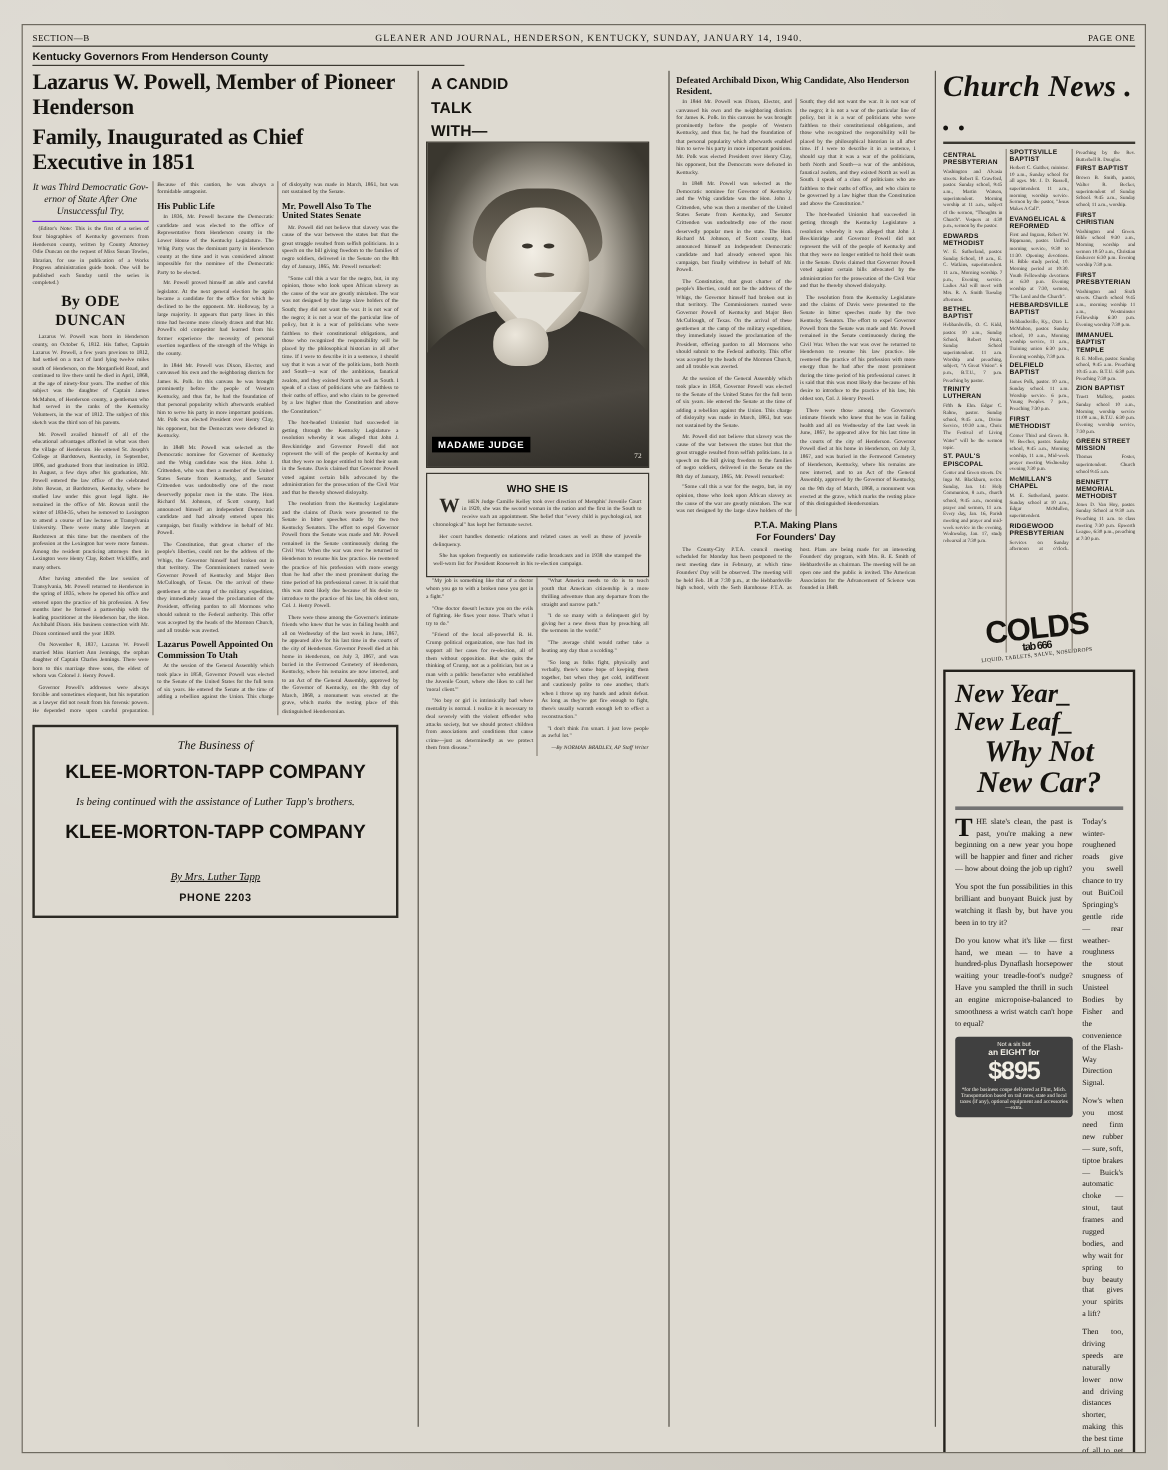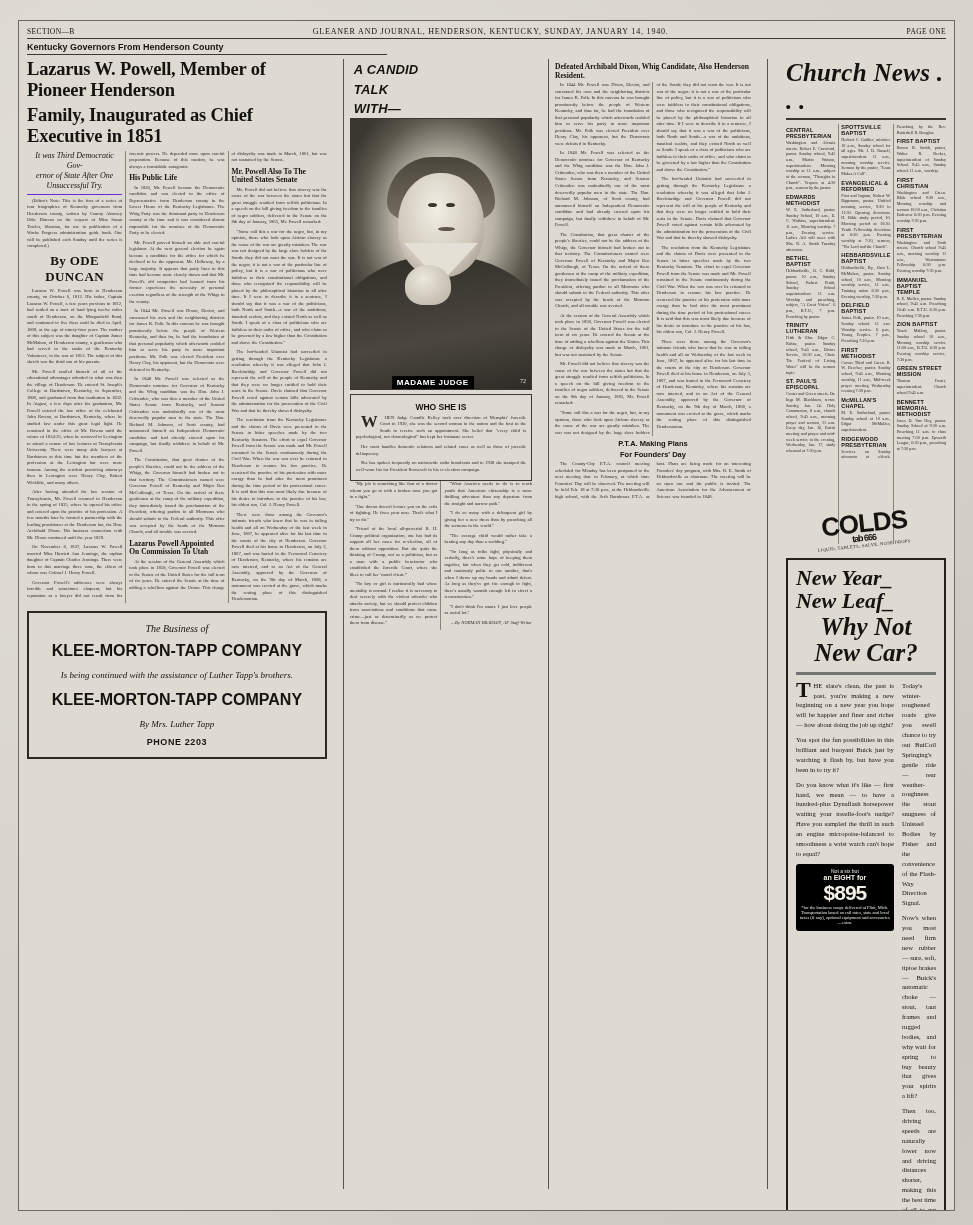--- a/index.html
+++ b/index.html
@@ -114,26 +114,25 @@
   .photo .hand{
     position:absolute;left:30%;top:54%;width:46px;height:40px;border-radius:50% 50% 40% 40%;
     background:radial-gradient(ellipse at 40% 35%,#ece7dc,#b6afa1);
   }
   .cap-candid{
     font-family:"Liberation Sans", sans-serif;
     font-weight:bold;font-size:13px;line-height:1.05;letter-spacing:.2px;
     padding:4px 4px 2px 4px;
   }
   .photo-caption{
-    position:absolute;left:4px;bottom:0;
+    position:absolute;left:4px;bottom:12px;
     background:#000;color:#fff;
     font-family:"Liberation Sans", sans-serif;
     font-weight:bold;font-size:8px;letter-spacing:.5px;
     padding:2px 5px;
-    margin-left:37px;
   }
   .photo-credit{
     position:absolute;right:5px;bottom:5px;color:#e9e5db;font-size:6px;
   }
   
   .scriptbig{
     font-family:"Liberation Serif", serif;
     font-style:italic;font-weight:bold;
     font-size:25px;letter-spacing:.3px;
     border-bottom:2px solid #3b3831;
@@ -153,21 +152,21 @@
     float:left;font-size:17px;line-height:.85;font-weight:bold;padding-right:2px;
   }
   
   .klee{
     border:2px solid #2c2a24;padding:10px 8px;text-align:center;margin-top:8px;
   }
   .klee .l1{font-style:italic;font-size:10px;margin-bottom:8px;}
   .klee .l2{font-family:"Liberation Sans",sans-serif;font-weight:bold;font-size:16px;line-height:1.12;}
   .klee .l3{font-style:italic;font-size:9px;margin:10px 0;line-height:1.3;}
   .klee .l4{font-family:"Liberation Sans",sans-serif;font-weight:bold;font-size:16px;line-height:1.12;margin-top:8px;}
-  .klee .l5{font-style:italic;font-size:9px;margin-top:10px;}
+  .klee .l5{font-style:italic;font-size:9px;margin-top:22px;text-decoration:underline;}
   .klee .l6{font-family:"Liberation Sans",sans-serif;font-weight:bold;font-size:9px;margin-top:8px;letter-spacing:.6px;}
   
   .colds{
     font-family:"Liberation Sans", sans-serif;
     font-weight:bold;font-size:26px;letter-spacing:-1px;
     transform:rotate(-6deg);
     text-align:center;margin:8px 0 0 0;
   }
   .coldsline{font-size:4.5px;text-align:center;letter-spacing:.3px;transform:rotate(-6deg);}
   
@@ -181,21 +180,21 @@
   }
   .buick-h2{
     font-family:"Liberation Serif", serif;font-style:italic;font-weight:bold;
     font-size:25px;line-height:1.05;text-align:center;margin-top:2px;
     border-bottom:3px solid #737373;padding-bottom:5px;
   }
   .buick-body{font-size:6.6px;line-height:1.5;text-align:justify;margin-top:6px;}
   .buick-body p{margin:0 0 5px 0;}
   .buick-body .dc::first-letter{float:left;font-size:22px;line-height:.8;font-weight:bold;padding-right:3px;}
   .pricebox{
-    width:92px;background:#000000;color:#f2efe6;border-radius:3px;
+    width:92px;background:#404040;color:#f2efe6;border-radius:3px;
     text-align:center;padding:4px 3px 6px;margin:0 auto 0;
   }
   .pricebox .t1{font-size:5px;font-family:"Liberation Sans",sans-serif;}
   .pricebox .t2{font-family:"Liberation Sans",sans-serif;font-weight:bold;font-size:7px;}
   .pricebox .t3{font-family:"Liberation Sans",sans-serif;font-weight:bold;font-size:21px;letter-spacing:-1px;}
   .pricebox .t4{font-size:4.5px;}
   .who-box{border:1px solid #3b3831;padding:4px 5px;margin-top:4px;}
   .rightcol-head{
     font-family:"Liberation Sans",sans-serif;font-weight:bold;font-size:5.5px;
     letter-spacing:.2px;margin:3px 0 1px;
@@ -267,21 +266,21 @@
         <div class="l2">KLEE-MORTON-TAPP COMPANY</div>
         <div class="l3">Is being continued with the assistance of Luther Tapp's brothers.</div>
         <div class="l4">KLEE-MORTON-TAPP COMPANY</div>
         <div class="l5">By Mrs. Luther Tapp</div>
         <div class="l6">PHONE 2203</div>
       </div>
     </div>
 
     <div class="colB rule" style="padding-left:6px;">
       <div style="display:flex;align-items:flex-start;">
-        <div style="width:78px;font-style:italic;">
+        <div style="width:78px;">
           <div class="cap-candid">A CANDID</div>
           <div class="cap-candid">TALK</div>
           <div class="cap-candid">WITH—</div>
         </div>
       </div>
 
       <div class="photobox">
         <div class="photo">
           <div class="body"></div>
           <div class="hair"></div>
@@ -336,21 +335,21 @@
           <p>There were those among the Governor's intimate friends who knew that he was in failing health and all on Wednesday of the last week in June, 1867, he appeared alive for his last time in the courts of the city of Henderson. Governor Powell died at his home in Henderson, on July 3, 1867, and was buried in the Fernwood Cemetery of Henderson, Kentucky, where his remains are now interred, and to an Act of the General Assembly, approved by the Governor of Kentucky, on the 9th day of March, 1868, a monument was erected at the grave, which marks the resting place of this distinguished Hendersonian.</p>
         </div>
       </div>
       <div class="smallhead">P.T.A. Making Plans</div>
       <div class="smallhead" style="margin-top:0;">For Founders' Day</div>
       <div class="txt" style="column-count:2;column-gap:7px;">
         <p>The County-City P.T.A. council meeting scheduled for Monday has been postponed to the next meeting date in February, at which time Founders' Day will be observed. The meeting will be held Feb. 18 at 7:30 p.m., at the Hebbardsville high school, with the Seth Barnhouse P.T.A. as host. Plans are being made for an interesting Founders' day program, with Mrs. R. E. Smith of Hebbardsville as chairman. The meeting will be an open one and the public is invited. The American Association for the Advancement of Science was founded in 1848.</p>
       </div>
     </div>
 
-    <div class="colD rule" style="padding-left:18px;width:auto;flex:1;">
+    <div class="colD rule" style="padding-left:6px;width:auto;flex:1;">
       <div class="scriptbig">Church News . . .</div>
 
       <div style="column-count:3;column-gap:6px;column-rule:1px solid #8a8378;height:420px;overflow:hidden;">
         <div>
           <div class="rightcol-head">CENTRAL PRESBYTERIAN</div>
           <div class="xs">
                 <p>Washington and Alvasia streets. Robert E. Crawford, pastor. Sunday school, 9:45 a.m., Martin Watson, superintendent. Morning worship at 11 a.m., subject of the sermon, "Thoughts in Church". Vespers at 4:30 p.m., sermon by the pastor.</p>
               </div>
         </div>
         <div>

